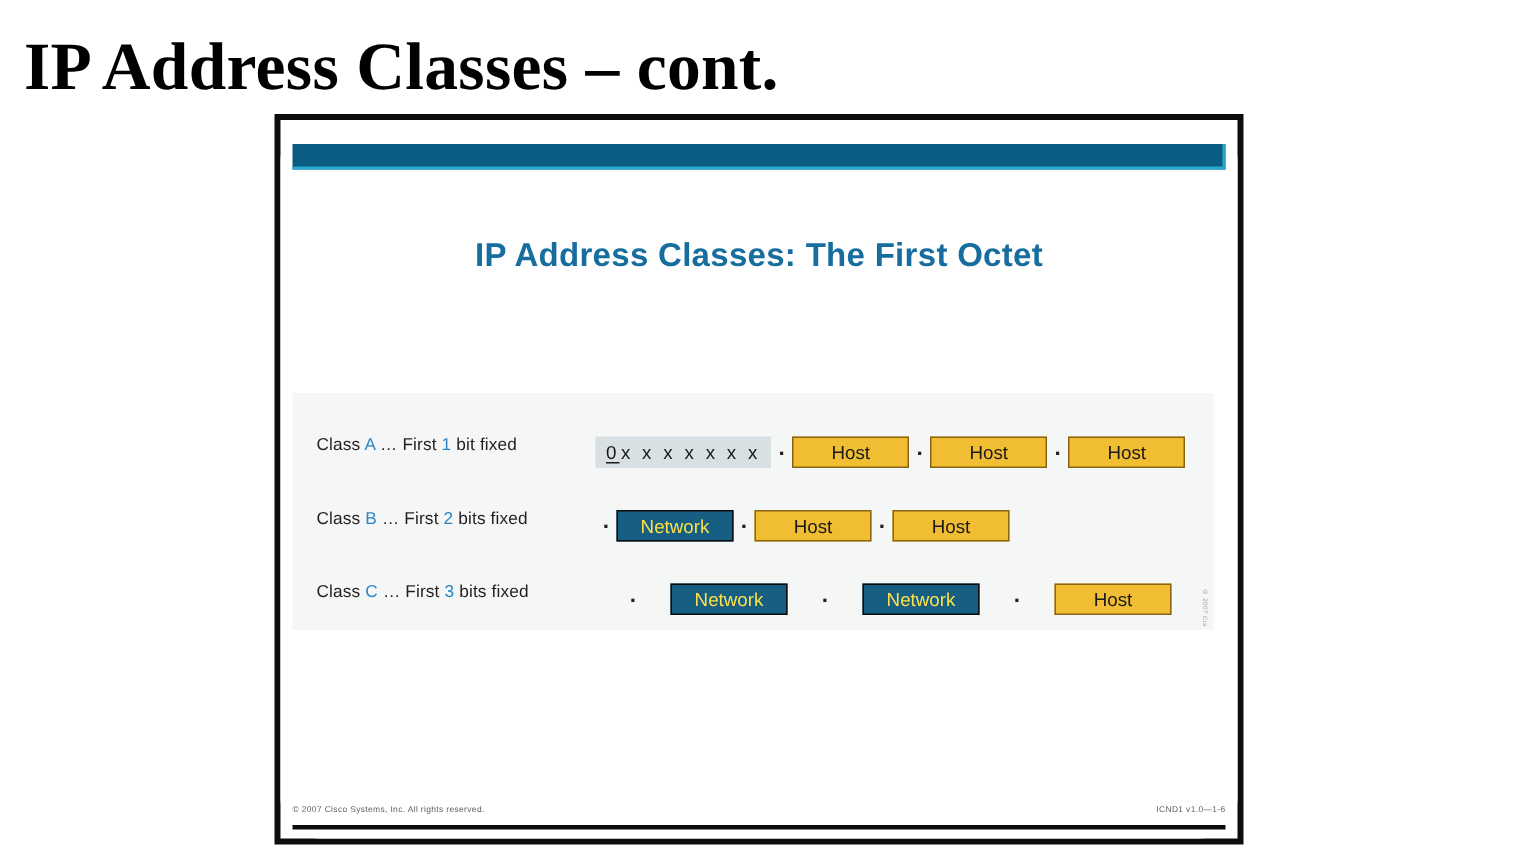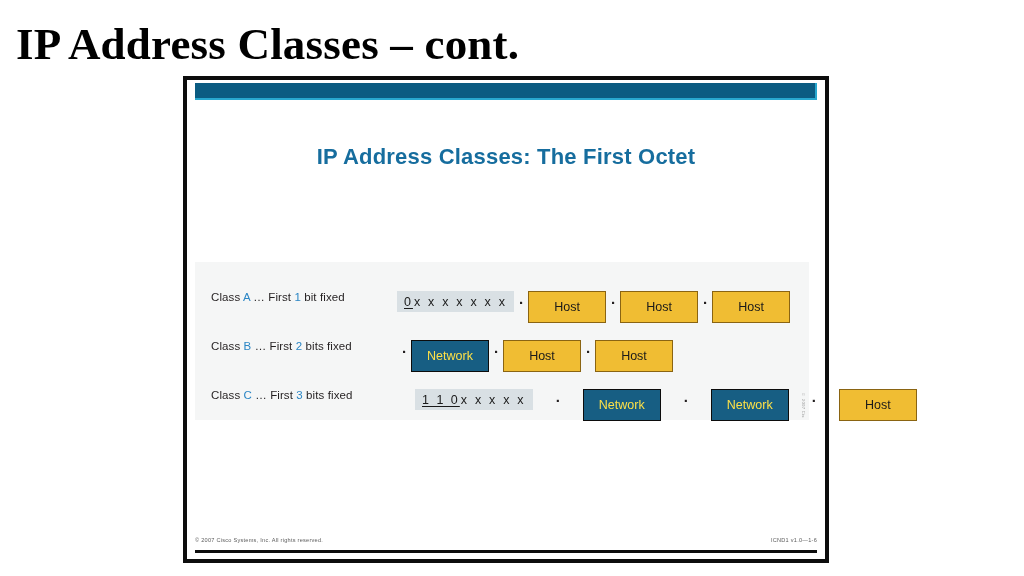--- a/index.html
+++ b/index.html
@@ -36,21 +36,21 @@
     width: 646px;
     height: 487px;
     background: #ffffff;
     border: 4px solid #0d0d0d;
     box-sizing: border-box;
   }
   #slide-inner {
     position: absolute;
     left: 0; top: 0; right: 0; bottom: 0;
     background: #ffffff;
-    padding: 3px 8px 0 8px;
+    padding: 16px 8px 0 8px;
     box-sizing: border-box;
     border-radius: 26px;
   }
 
   
   #slide-topbar {
     position: relative;
     height: 17px;
     width: 100%;
     background: #0b5c82;
@@ -142,21 +142,21 @@
     text-align: center;
     font-size: 15px;
     font-weight: 700;
     color: #231f20;
     line-height: 1;
   }
 
   .seg {
     flex: 0 0 auto;
     width: 78px;
-    height: 32px;
+    height: 21px;
     display: flex;
     align-items: center;
     justify-content: center;
     font-size: 12.5px;
     font-weight: 400;
     box-sizing: border-box;
   }
   .seg.host {
     background: #f0bd33;
     border: 1.5px solid #8a6412;
@@ -247,24 +247,20 @@
       <div class="dot">.</div>
       <div class="seg host">Host</div>
       <div class="dot">.</div>
       <div class="seg host">Host</div>
     </div>
 
     <div class="class-row" id="row-C">
       <div class="row-label">
         <span>Class </span><span class="hl">C</span><span> … First </span><span class="hl">3</span><span> bits fixed</span>
       </div>
-      <div class="octet-box">
-        <span class="fixed">1 1 0</span>
-          <span class="vars">x x x x x</span>
-      </div>
       <div class="dot">.</div>
       <div class="seg network">Network</div>
       <div class="dot">.</div>
       <div class="seg network">Network</div>
       <div class="dot">.</div>
       <div class="seg host">Host</div>
     </div>
 
     <div id="watermark">© 2007 Cisco</div>
 

